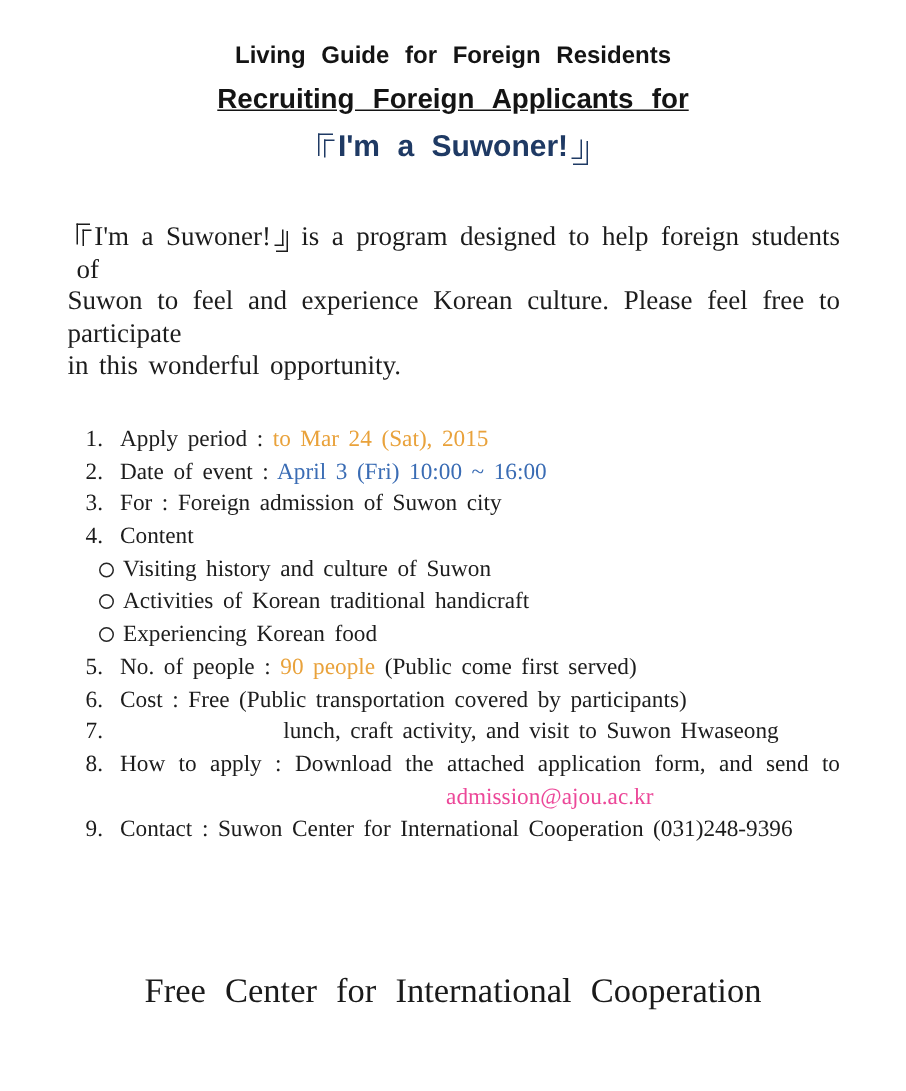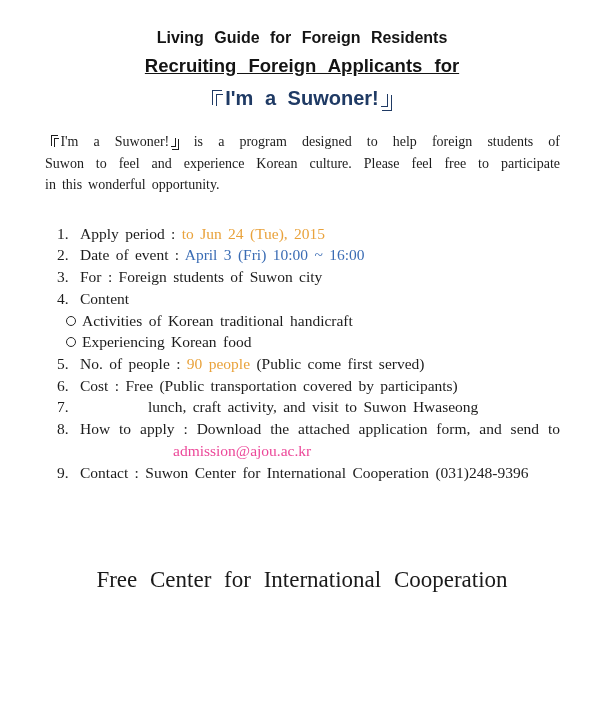--- a/index.html
+++ b/index.html
@@ -39,39 +39,39 @@
     border-top: 0.09em solid; border-left: 0.09em solid;
   }
   .cb.close { border-bottom: 0.09em solid; border-right: 0.09em solid; margin-left: 0.18em; vertical-align: -0.28em; }
   .cb.close::after {
     content:""; position:absolute; bottom:0.15em; right:0.15em;
     width: calc(100% - 0.15em); height: calc(100% - 0.15em);
     border-bottom: 0.09em solid; border-right: 0.09em solid;
   }
   
   .intro {
-    margin: 16px 44px 0 45px;
-    font-size: 14px;
+    margin: 32px 44px 0 45px;
+    font-size: 18px;
     line-height: 21.6px;
     word-spacing: 2.5px;
   }
   .iline { min-height: 21.6px; }
   .jlast { text-align: justify; text-align-last: justify; }
   .indent1 { padding-left: 6px; }
   
   .list {
     margin: 27px 44px 0 57px;
     font-size: 15.5px;
     line-height: 21.7px;
     word-spacing: 2.5px;
   }
   .li { display: flex; align-items: flex-start; }
   .num { flex: none; width: 23px; }
   .li-body { flex: 1; min-width: 0; }
-  .block { display: block; }
+  .block { display: block; text-align: center; }
   .cont7 { padding-left: 68px; }
   .cont8 { padding-left: 93px; }
   .bullet-row { display: flex; align-items: flex-start; padding-left: 9px; }
   .bdot {
     flex: none;
     width: 8px; height: 8px;
     border: 1.3px solid #262626;
     border-radius: 50%;
     margin: 6px 6px 0 0;
   }
@@ -103,38 +103,42 @@
   <div class="intro">
     <div class="iline jlast indent1"><span class="cb open"></span><span>I'm a Suwoner!</span><span class="cb close"></span><span> is a program designed to help foreign students of</span></div>
     <div class="iline jlast">Suwon to feel and experience Korean culture. Please feel free to participate</div>
     <div class="iline">in this wonderful opportunity.</div>
   </div>
 
   <div class="list">
 
     <div class="li">
       <span class="num">1.</span>
-      <span class="li-body"><span>Apply period : </span><span class="c-orange">to Jun 24 (Tue), 2015</span></span>
+      <span class="li-body"><span>Apply period : </span><span class="c-orange">to Mar 24 (Sat), 2015</span></span>
     </div>
 
     <div class="li">
       <span class="num">2.</span>
       <span class="li-body"><span>Date of event : </span><span class="c-blue">April 3 (Fri) 10:00 ~ 16:00</span></span>
     </div>
 
     <div class="li">
       <span class="num">3.</span>
-      <span class="li-body">For : Foreign students of Suwon city</span>
+      <span class="li-body">For : Foreign admission of Suwon city</span>
     </div>
 
     <div class="li">
       <span class="num">4.</span>
       <span class="li-body">Content</span>
     </div>
 
+    <div class="bullet-row">
+      <span class="bdot"></span>
+      <span>Visiting history and culture of Suwon</span>
+    </div>
     <div class="bullet-row">
       <span class="bdot"></span>
       <span>Activities of Korean traditional handicraft</span>
     </div>
     <div class="bullet-row">
       <span class="bdot"></span>
       <span>Experiencing Korean food</span>
     </div>
 
     <div class="li">

